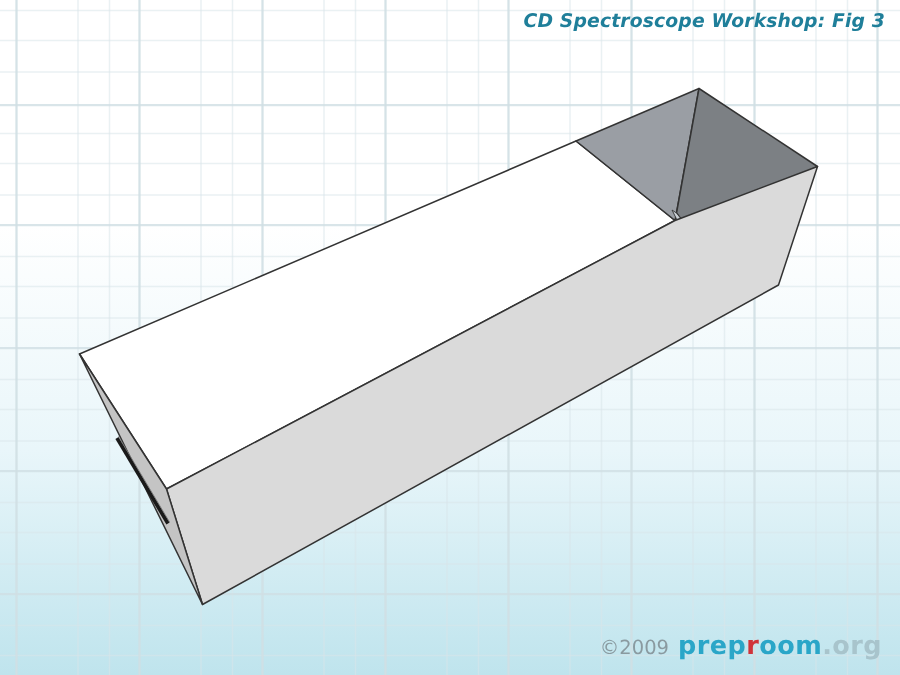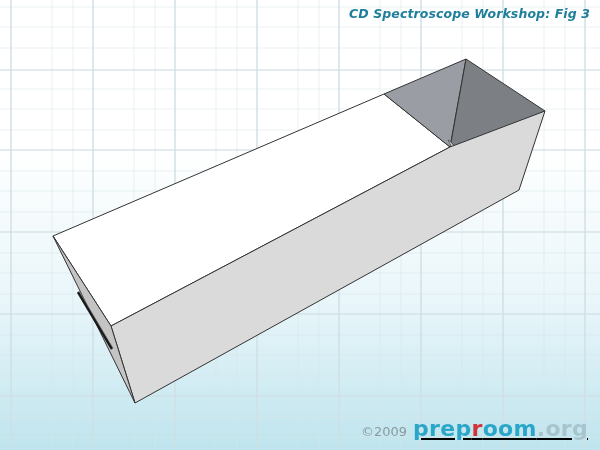--- a/index.html
+++ b/index.html
@@ -3,21 +3,21 @@
 <meta charset="utf-8">
 <style>
   html, body { margin:0; padding:0; }
   body { width:600px; height:450px; overflow:hidden; position:relative;
     background: linear-gradient(to bottom, #ffffff 0px, #ffffff 150px, #e9f6fa 300px, #bfe4ed 450px);
     font-family: "DejaVu Sans", sans-serif; }
   .grid { position:absolute; inset:0; }
   .title { position:absolute; top:6px; right:10px; color:#1f7f9a; font-weight:bold; font-size:12.5px; letter-spacing:0.1px;font-style:italic; }
   .footer { position:absolute; bottom:9px; right:12px; font-size:14px; display:flex; align-items:baseline; gap:6px; }
   .copy { color:#8a9aa0; font-size:13px; }
-  .logo { font-weight:bold; font-size:22px; letter-spacing:0.3px;text-decoration:underline; }
+  .logo { font-weight:bold; font-size:17px; letter-spacing:0.3px; }
   .logo .p { color:#2aa6c8; }
   .logo .r { color:#d0333a; }
   .logo .o { color:#a8c4cc; font-weight:bold; }
   svg.fig { position:absolute; left:0; top:0; }
 </style>
 </head>
 <body>
 
 <svg class="grid" width="600" height="450">
   <g stroke="#d8e6ea" stroke-opacity="0.55" stroke-width="1">

